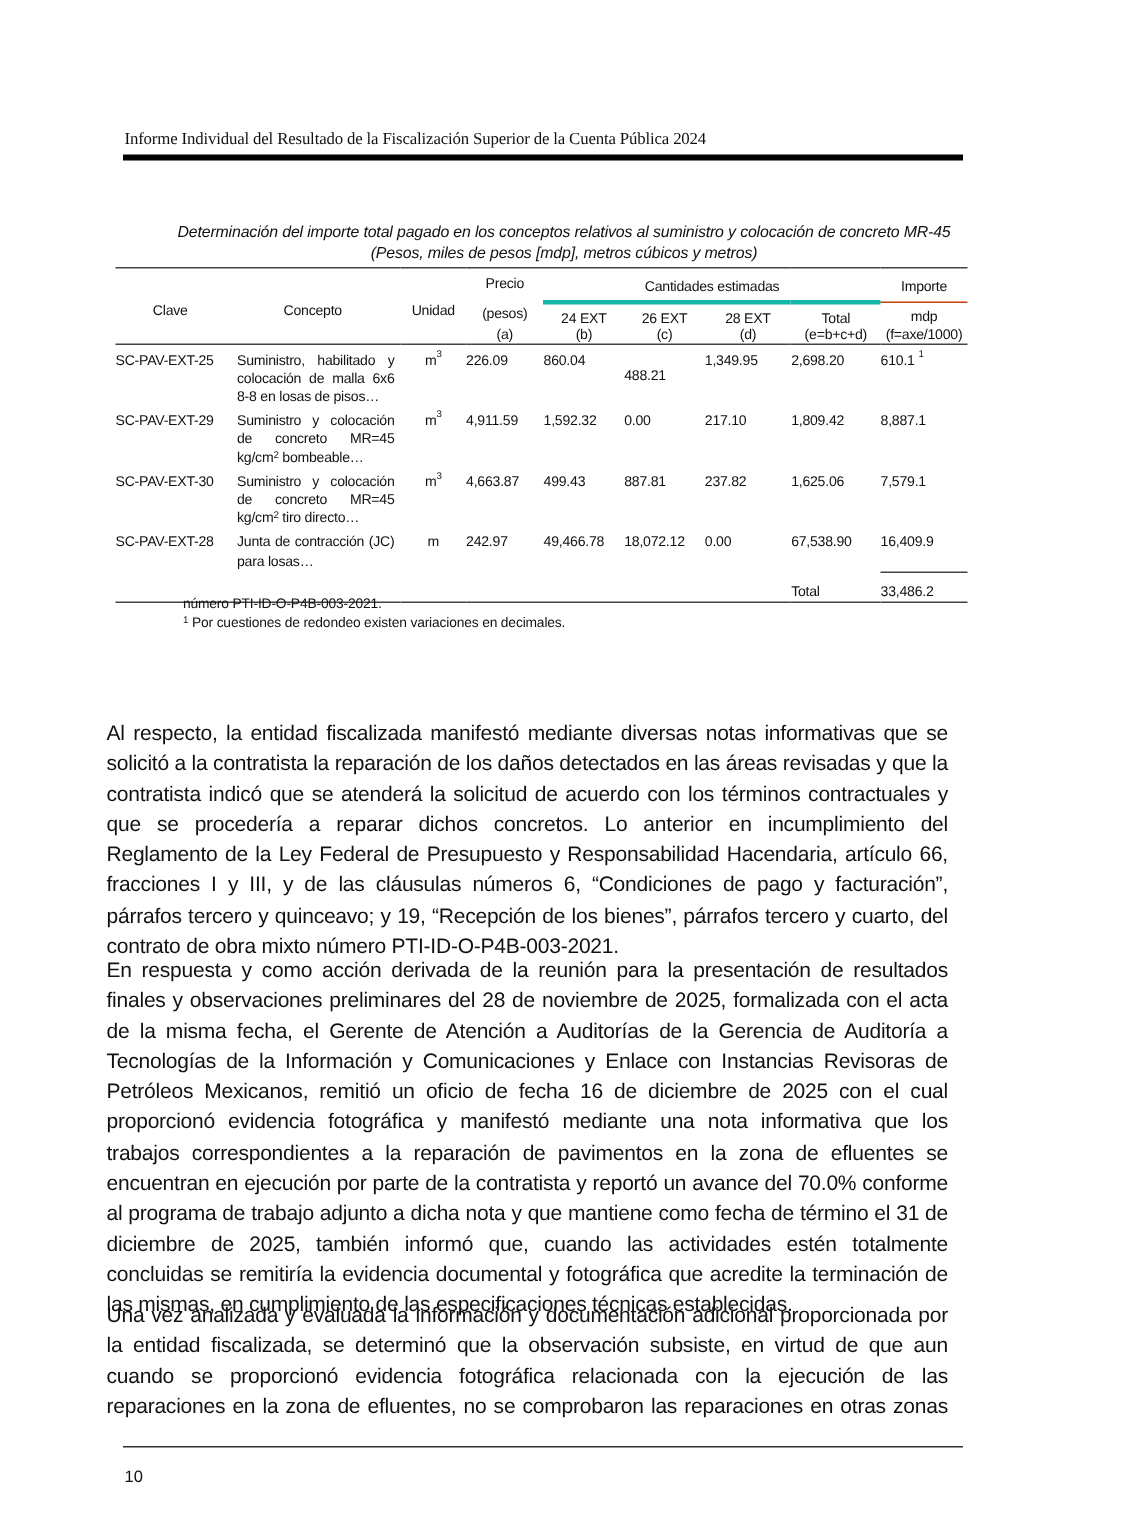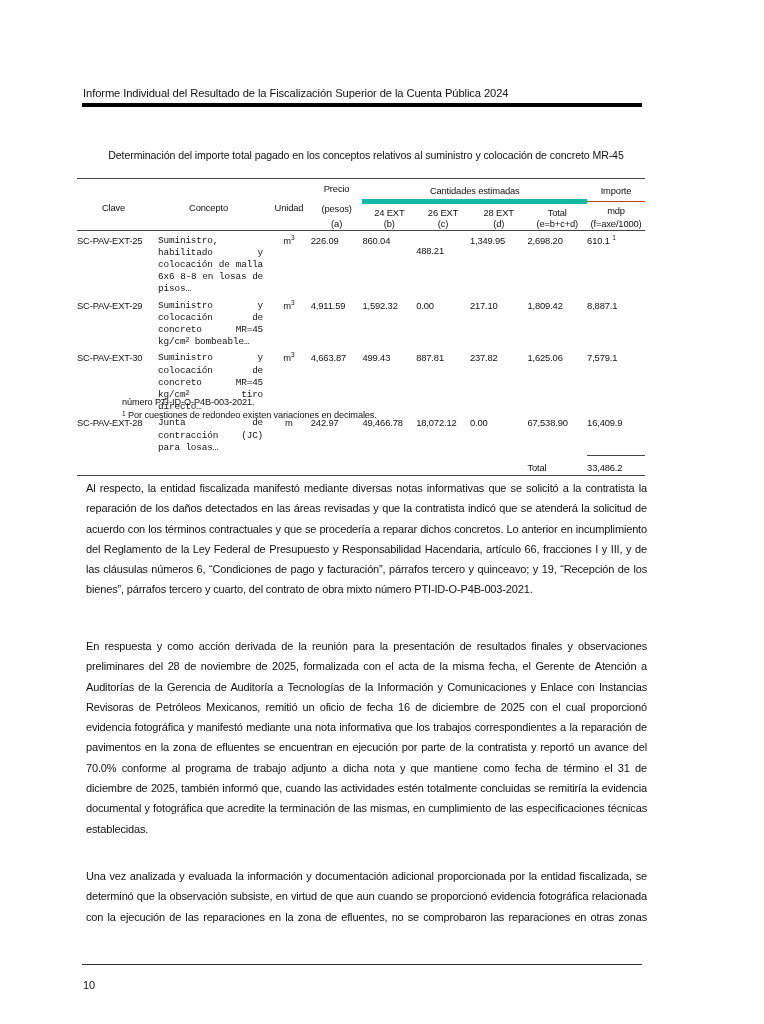--- a/index.html
+++ b/index.html
@@ -1,65 +1,66 @@
 <!DOCTYPE html>
 <html><head>
 <meta charset="utf-8">
 <style>
   html, body { margin: 0; padding: 0; background: #ffffff; }
   body { width: 764px; height: 1024px; position: relative; overflow: hidden; font-family: "Liberation Sans", "DejaVu Sans", sans-serif; color: #111; }
-  .header-title { position: absolute; left: 83px; top: 87px; font-size: 11.2px; letter-spacing: -0.1px; }
+  .header-title { position: absolute; left: 83px; top: 87px; font-size: 11.2px; letter-spacing: -0.1px; font-family: Liberation Serif, serif; }
   .header-rule { position: absolute; left: 82px; top: 103px; width: 560px; height: 4px; background: #000; }
-  .tbl-title { position: absolute; left: 60px; top: 148px; width: 612px; text-align: center; font-size: 10.6px; line-height: 14px; letter-spacing: -0.1px; }
+  .tbl-title { position: absolute; left: 70px; top: 148px; width: 612px; text-align: center; font-size: 10.6px; line-height: 14px; letter-spacing: -0.1px; font-style: italic; }
   table.main { position: absolute; left: 77px; top: 178px; width: 568px; border-collapse: collapse; font-size: 9.4px; letter-spacing: -0.15px; }
   table.main td, table.main th { padding: 0; font-weight: normal; vertical-align: top; }
   .topline { border-top: 1px solid #444; }
   .botline { border-bottom: 1px solid #444; }
   th.hdr { text-align: center; }
   .c-clave { width: 68px; text-align: left; }
   .c-uni { width: 44px; text-align: center; }
   .c-num { text-align: left; }
-  td.concept { line-height: 12.2px; padding-left: 8px !important; padding-right: 4px !important; text-align: justify; text-align-last: left; font-family: Liberation Mono, monospace; }
+  td.concept { line-height: 12.2px; padding-left: 8px !important; padding-right: 4px !important; text-align: justify; text-align-last: left; }
   tr.row td { padding-top: 2px; padding-bottom: 2px; }
   .sup { font-size: 6.5px; vertical-align: top; position: relative; top: -1px; }
   .source { position: absolute; left: 83px; top: 396px; font-size: 9.2px; line-height: 12.6px; width: 600px; letter-spacing: -0.1px; }
   .source .indent { padding-left: 39px; display: block; }
-  .para { position: absolute; left: 86px; width: 561px; font-size: 11px; line-height: 20.3px; text-align: justify; letter-spacing: -0.15px; margin: 0; }
+  .para { position: absolute; left: 71px; width: 561px; font-size: 14px; line-height: 20.3px; text-align: justify; letter-spacing: -0.15px; margin: 0; }
   .footer-rule { position: absolute; left: 82px; top: 964px; width: 560px; height: 1px; background: #333; }
   .page-num { position: absolute; left: 83px; top: 979px; font-size: 11px; }
 </style>
 </head>
 <body>
 
 <div class="header-title">Informe Individual del Resultado de la Fiscalización Superior de la Cuenta Pública 2024</div>
 <div class="header-rule"></div>
 
 <div class="tbl-title">
   <div>Determinación del importe total pagado en los conceptos relativos al suministro y colocación de concreto MR-45</div>
+  <div>(Pesos, miles de pesos [mdp], metros cúbicos y metros)</div>
 </div>
 
 <table class="main">
   <colgroup>
     <col style="width:74px">
       <col style="width:118px">
       <col style="width:40px">
       <col style="width:52px">
     <col style="width:54px">
       <col style="width:54px">
       <col style="width:58px">
       <col style="width:60px">
       <col style="width:58px">
   </colgroup>
   <tbody>
       <tr class="topline">
     <th class="hdr" rowspan="3" style="vertical-align:middle;padding-top:6px">Clave</th>
     <th class="hdr" rowspan="3" style="vertical-align:middle;padding-top:6px">Concepto</th>
     <th class="hdr" rowspan="3" style="vertical-align:middle;padding-top:6px">Unidad</th>
     <th class="hdr" style="padding-top:4px;height:18px">Precio</th>
-    <th class="hdr" colspan="4" style="padding-top:6px;border-bottom:5px solid #14b8a6">Cantidades estimadas</th>
+    <th class="hdr" colspan="4" style="padding-top:6px;border-bottom:3px solid #14b8a6">Cantidades estimadas</th>
     <th class="hdr" style="padding-top:6px;border-bottom:1px solid #c2410c">Importe</th>
   </tr>
   <tr>
     <th class="hdr" style="padding-top:2px">(pesos)</th>
     <th class="hdr" style="padding-top:3px">24 EXT</th>
     <th class="hdr" style="padding-top:3px">26 EXT</th>
     <th class="hdr" style="padding-top:3px">28 EXT</th>
     <th class="hdr" style="padding-top:3px">Total</th>
     <th class="hdr" style="padding-top:3px">mdp</th>
   </tr>

